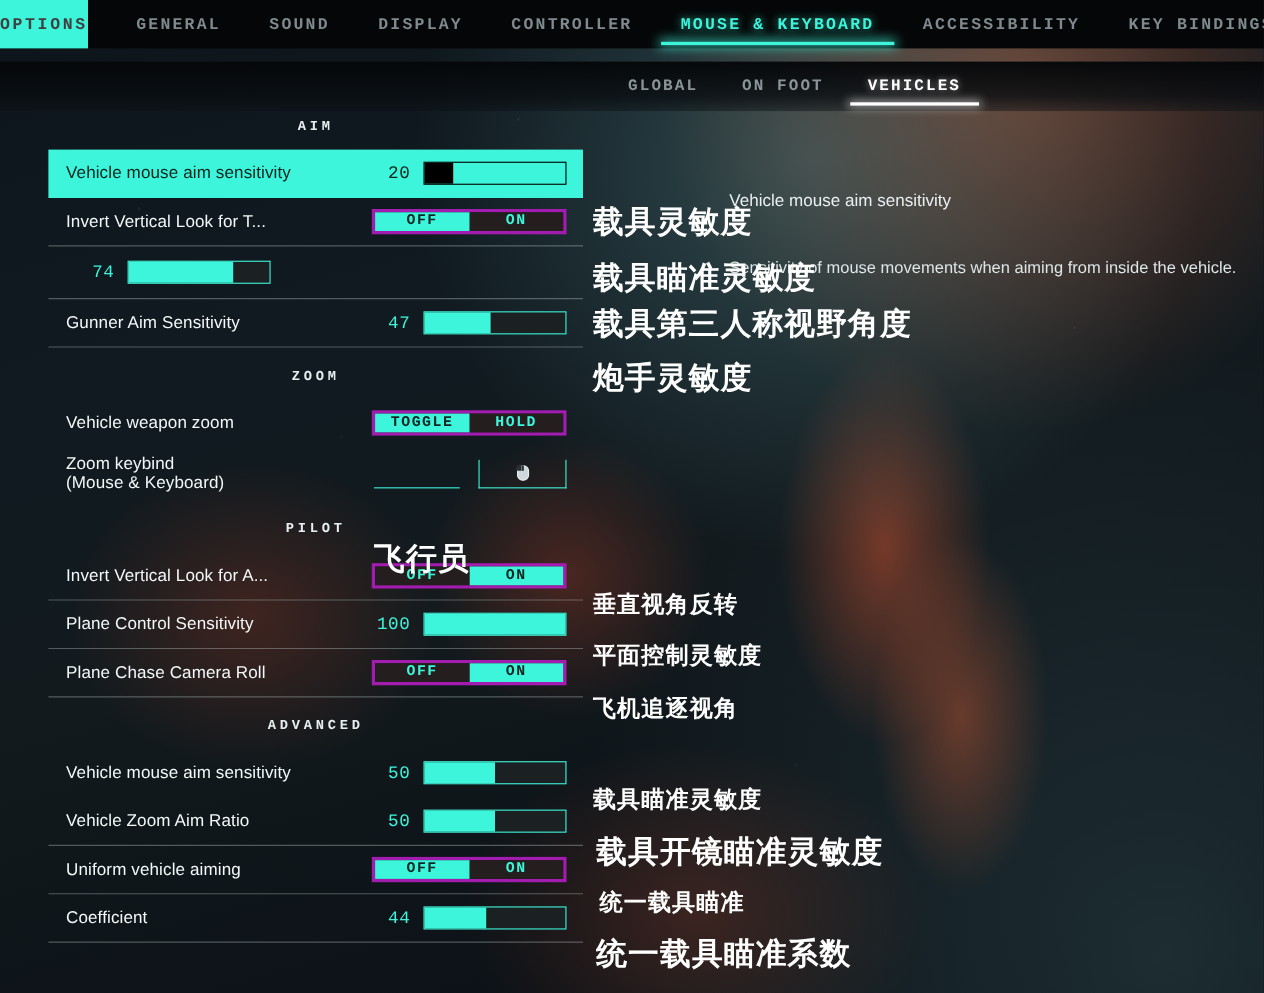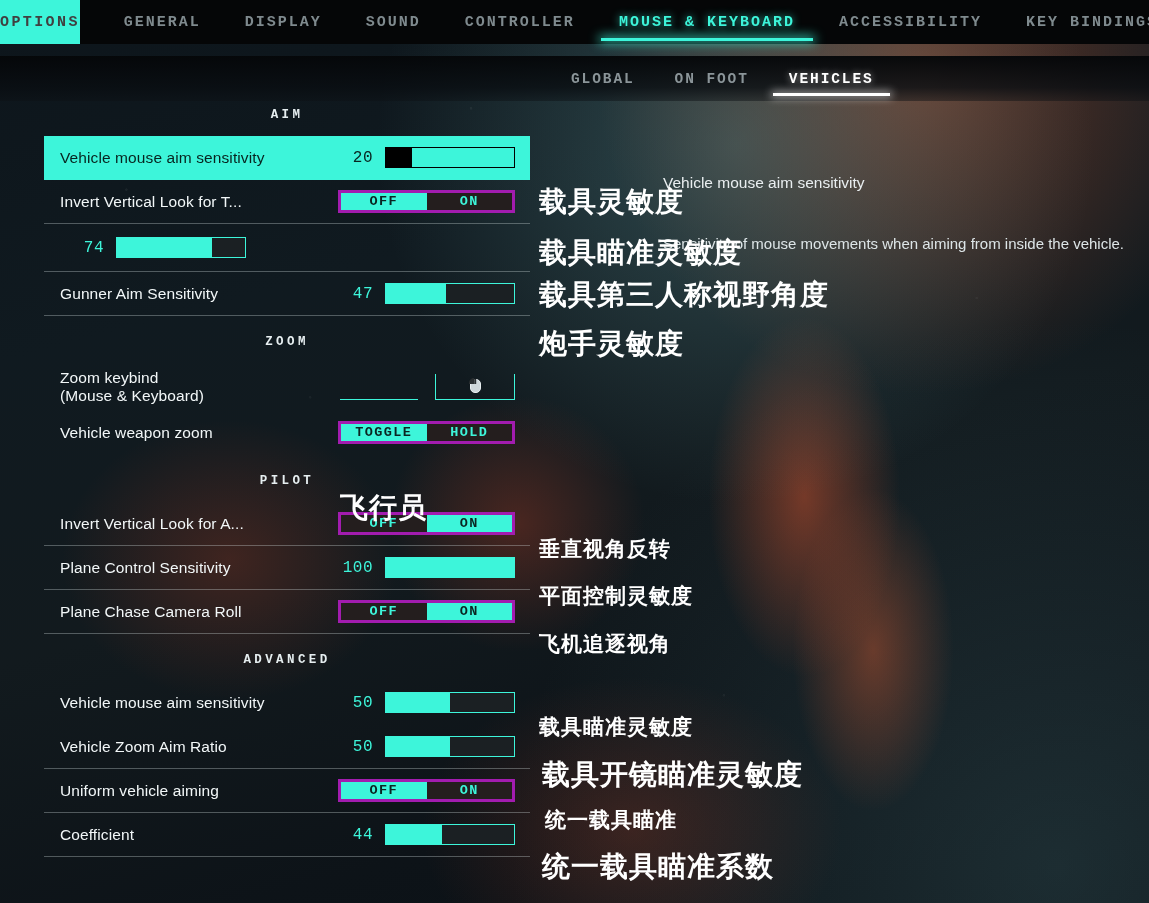--- a/index.html
+++ b/index.html
@@ -155,22 +155,22 @@
 </style>
 </head>
 <body>
 
 <div id="bg"></div>
 
 <div id="topbar">
   <div class="optbtn">OPTIONS</div>
   <div class="navtabs">
     <div class="tab">GENERAL</div>
+    <div class="tab">SOUND</div>
     <div class="tab">DISPLAY</div>
-    <div class="tab">SOUND</div>
     <div class="tab">CONTROLLER</div>
     <div class="tab active">MOUSE &amp; KEYBOARD</div>
     <div class="tab">ACCESSIBILITY</div>
     <div class="tab">KEY BINDINGS</div>
   </div>
 </div>
 
 <div id="subbar">
   <div id="subrow">
     <div class="subtab">GLOBAL</div>
@@ -208,37 +208,37 @@
 
   <div class="row">
     <div class="rlabel">Gunner Aim Sensitivity</div>
     <div class="rval">47</div>
     <div class="slider">
       <i style="width: 47%;"></i>
     </div>
   </div>
 
   <div class="sect-head">ZOOM</div>
+
+  <div class="row noline">
+    <div class="rlabel">Vehicle weapon zoom</div>
+    <div class="toggle">
+      <span class="on">TOGGLE</span>
+      <span>HOLD</span>
+    </div>
+  </div>
 
   <div class="row tall noline">
     <div class="rlabel">Zoom keybind
 (Mouse &amp; Keyboard)</div>
     <div class="keyrow">
       <div class="keyblank"></div>
       <div class="keybox">
         <div class="mouseico"></div>
       </div>
-    </div>
-  </div>
-
-  <div class="row noline">
-    <div class="rlabel">Vehicle weapon zoom</div>
-    <div class="toggle">
-      <span class="on">TOGGLE</span>
-      <span>HOLD</span>
     </div>
   </div>
 
   <div class="sect-head">PILOT</div>
 
   <div class="row">
     <div class="rlabel">Invert Vertical Look for A...</div>
     <div class="toggle">
       <span>OFF</span>
       <span class="on">ON</span>

